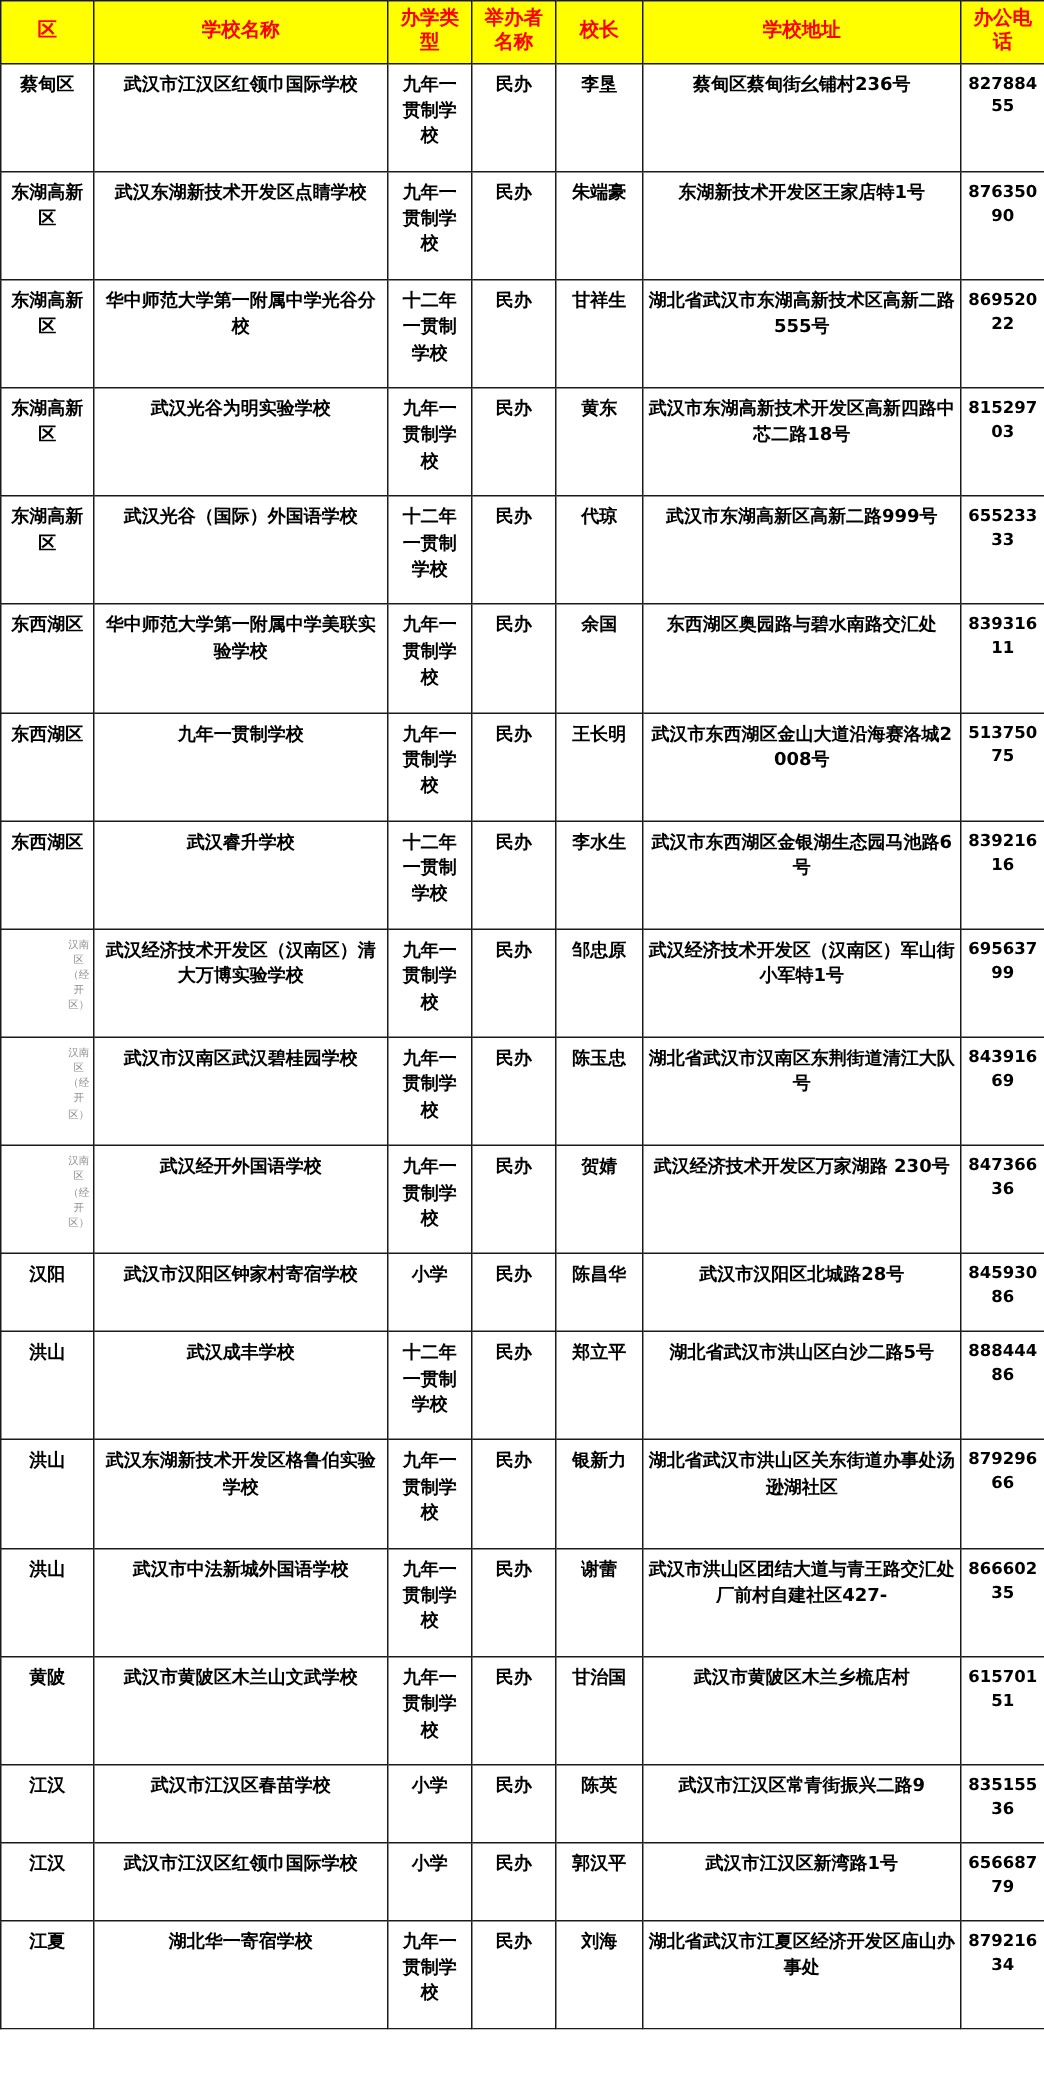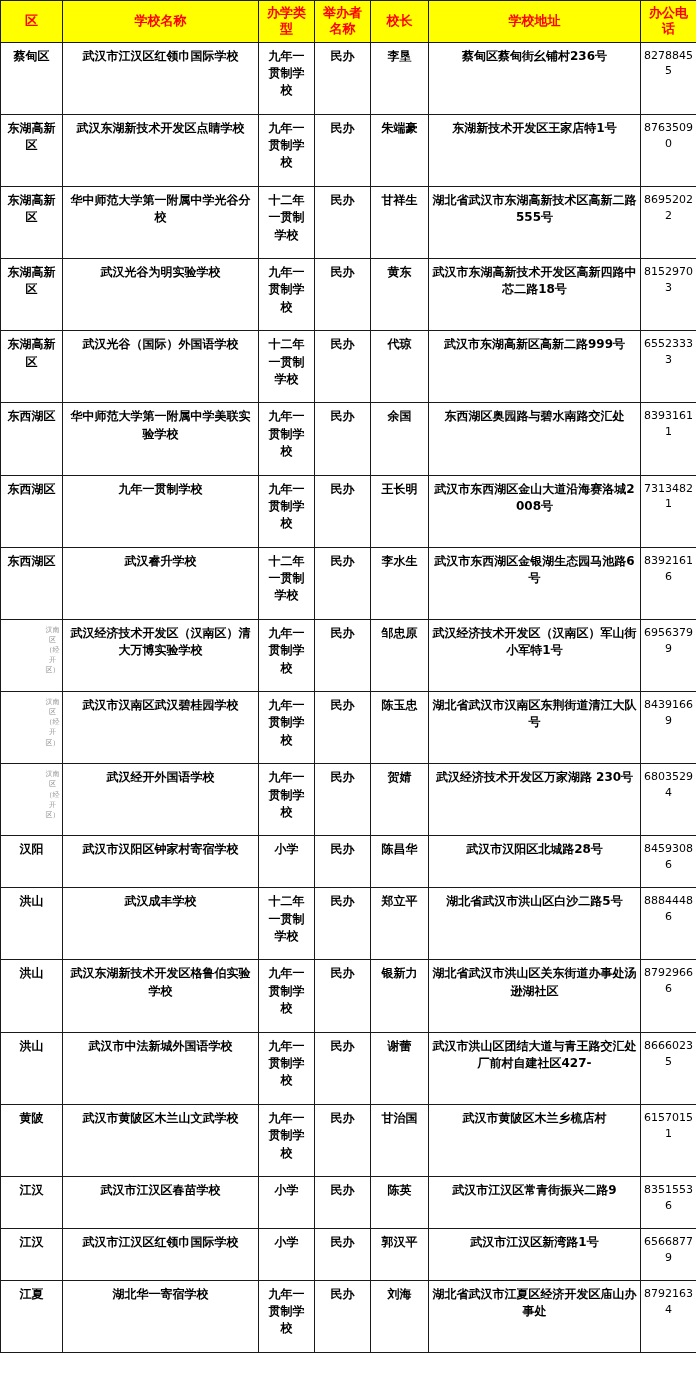--- a/index.html
+++ b/index.html
@@ -43,21 +43,21 @@
     color:#000000;
     font-size:12px;
     font-weight:bold;
     line-height:1.45;
     vertical-align:top;
     padding-top:5px;
     padding-bottom:14px;
   }
   tbody td.phone-cell{
     font-size:11px;
-    font-weight:normal;
+    font-weight:bold;
     letter-spacing:0;
   }
   tbody tr.small-district td.district-cell{
     font-size:7px;
     color:#8f8f8f;
     font-weight:normal;
     letter-spacing:0;
     padding-left:44px;
   }
   tbody td.type-cell{padding-left:4px;padding-right:4px;margin-left:32px;}
@@ -142,21 +142,21 @@
           <td class="address-cell">东西湖区奥园路与碧水南路交汇处</td>
           <td class="phone-cell">83931611</td>
         </tr>
         <tr>
           <td class="district-cell">东西湖区</td>
           <td class="school-cell">九年一贯制学校</td>
           <td class="type-cell">九年一贯制学校</td>
           <td class="organizer-cell">民办</td>
           <td class="principal-cell">王长明</td>
           <td class="address-cell">武汉市东西湖区金山大道沿海赛洛城2008号</td>
-          <td class="phone-cell">73134821</td>
+          <td class="phone-cell">51375075</td>
         </tr>
         <tr>
           <td class="district-cell">东西湖区</td>
           <td class="school-cell">武汉睿升学校</td>
           <td class="type-cell">十二年一贯制学校</td>
           <td class="organizer-cell">民办</td>
           <td class="principal-cell">李水生</td>
           <td class="address-cell">武汉市东西湖区金银湖生态园马池路6号</td>
           <td class="phone-cell">83921616</td>
         </tr>
@@ -178,21 +178,21 @@
           <td class="address-cell">湖北省武汉市汉南区东荆街道清江大队号</td>
           <td class="phone-cell">84391669</td>
         </tr>
         <tr class="small-district">
           <td class="district-cell">汉南区（经开区）</td>
           <td class="school-cell">武汉经开外国语学校</td>
           <td class="type-cell">九年一贯制学校</td>
           <td class="organizer-cell">民办</td>
           <td class="principal-cell">贺婧</td>
           <td class="address-cell">武汉经济技术开发区万家湖路 230号</td>
-          <td class="phone-cell">68035294</td>
+          <td class="phone-cell">84736636</td>
         </tr>
         <tr>
           <td class="district-cell">汉阳</td>
           <td class="school-cell">武汉市汉阳区钟家村寄宿学校</td>
           <td class="type-cell">小学</td>
           <td class="organizer-cell">民办</td>
           <td class="principal-cell">陈昌华</td>
           <td class="address-cell">武汉市汉阳区北城路28号</td>
           <td class="phone-cell">84593086</td>
         </tr>

